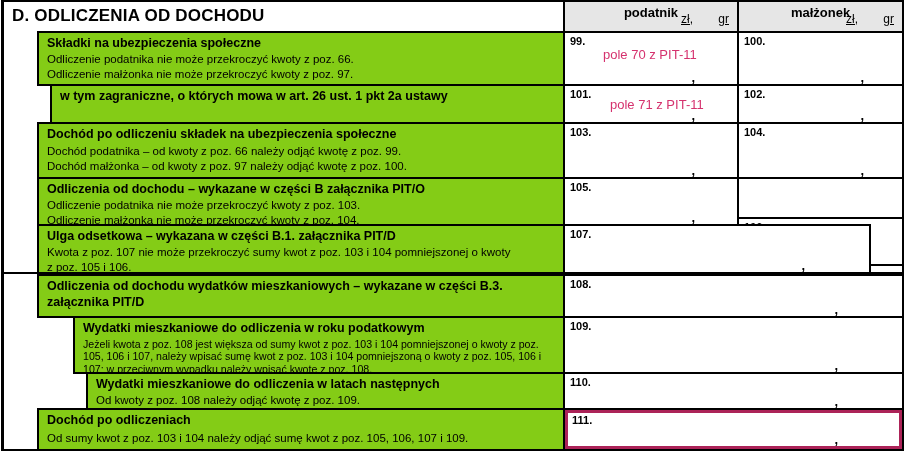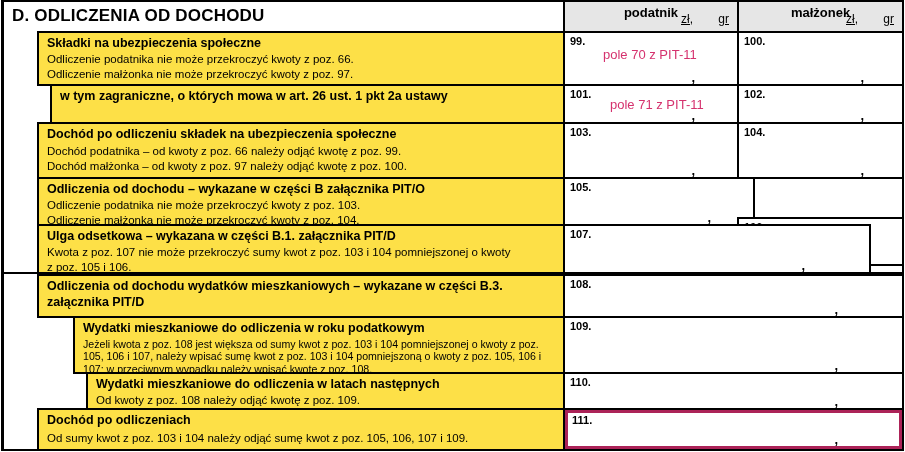--- a/index.html
+++ b/index.html
@@ -16,21 +16,21 @@
   }
   .hdr{ background:#e6e6e6; }
   .hdr .col-label{
     position:absolute; top:3px; left:0; right:0; text-align:center;
     font-size:13px; font-weight:bold;
   }
   .unit{ position:absolute; bottom:5px; font-size:12px;text-decoration:underline; }
   .unit.zl{ right:44px; }
   .unit.gr{ right:8px; }
   .label-cell{
-    background:#fde047; display:flex; flex-direction:column;
+    background:#84cc16; display:flex; flex-direction:column;
     padding:3px 8px 3px 8px;
   }
   .cell-title{ font-size:12.5px; font-weight:bold; line-height:1.25; }
   .cell-desc{ font-size:11.5px; line-height:1.32; }
   .desc-bottom{ margin-top:auto; }
   .cell-desc.small{ font-size:10.6px; line-height:1.2; margin-top:1px; }
   .field{ background:#fff; }
   .fnum{
     position:absolute; top:2px; left:5px;
     font-size:11px; font-weight:bold;
@@ -113,21 +113,21 @@
     <span class="comma">,</span>
   </div>
 
   <div class="box label-cell" style="left:37px;top:177px;width:528px;height:49px;">
     <div class="cell-title">Odliczenia od dochodu – wykazane w części B załącznika PIT/O</div>
     <div class="cell-desc desc-bottom">
       <div>Odliczenie podatnika nie może przekroczyć kwoty z poz. 103.</div>
       <div>Odliczenie małżonka nie może przekroczyć kwoty z poz. 104.</div>
     </div>
   </div>
-  <div class="box field half-p" style="left:563px;top:177px;width:192px;height:49px;">
+  <div class="box field half-p" style="left:563px;top:177px;width:176px;height:49px;">
     <span class="fnum">105.</span>
     <span class="comma">,</span>
   </div>
   <div class="box field half-m" style="left:737px;top:177px;width:167px;height:49px;margin-top:40px;">
     <span class="fnum">106.</span>
     <span class="comma">,</span>
   </div>
 
   <div class="box label-cell" style="left:37px;top:224px;width:528px;height:50px;">
     <div class="cell-title">Ulga odsetkowa – wykazana w części B.1. załącznika PIT/D</div>

